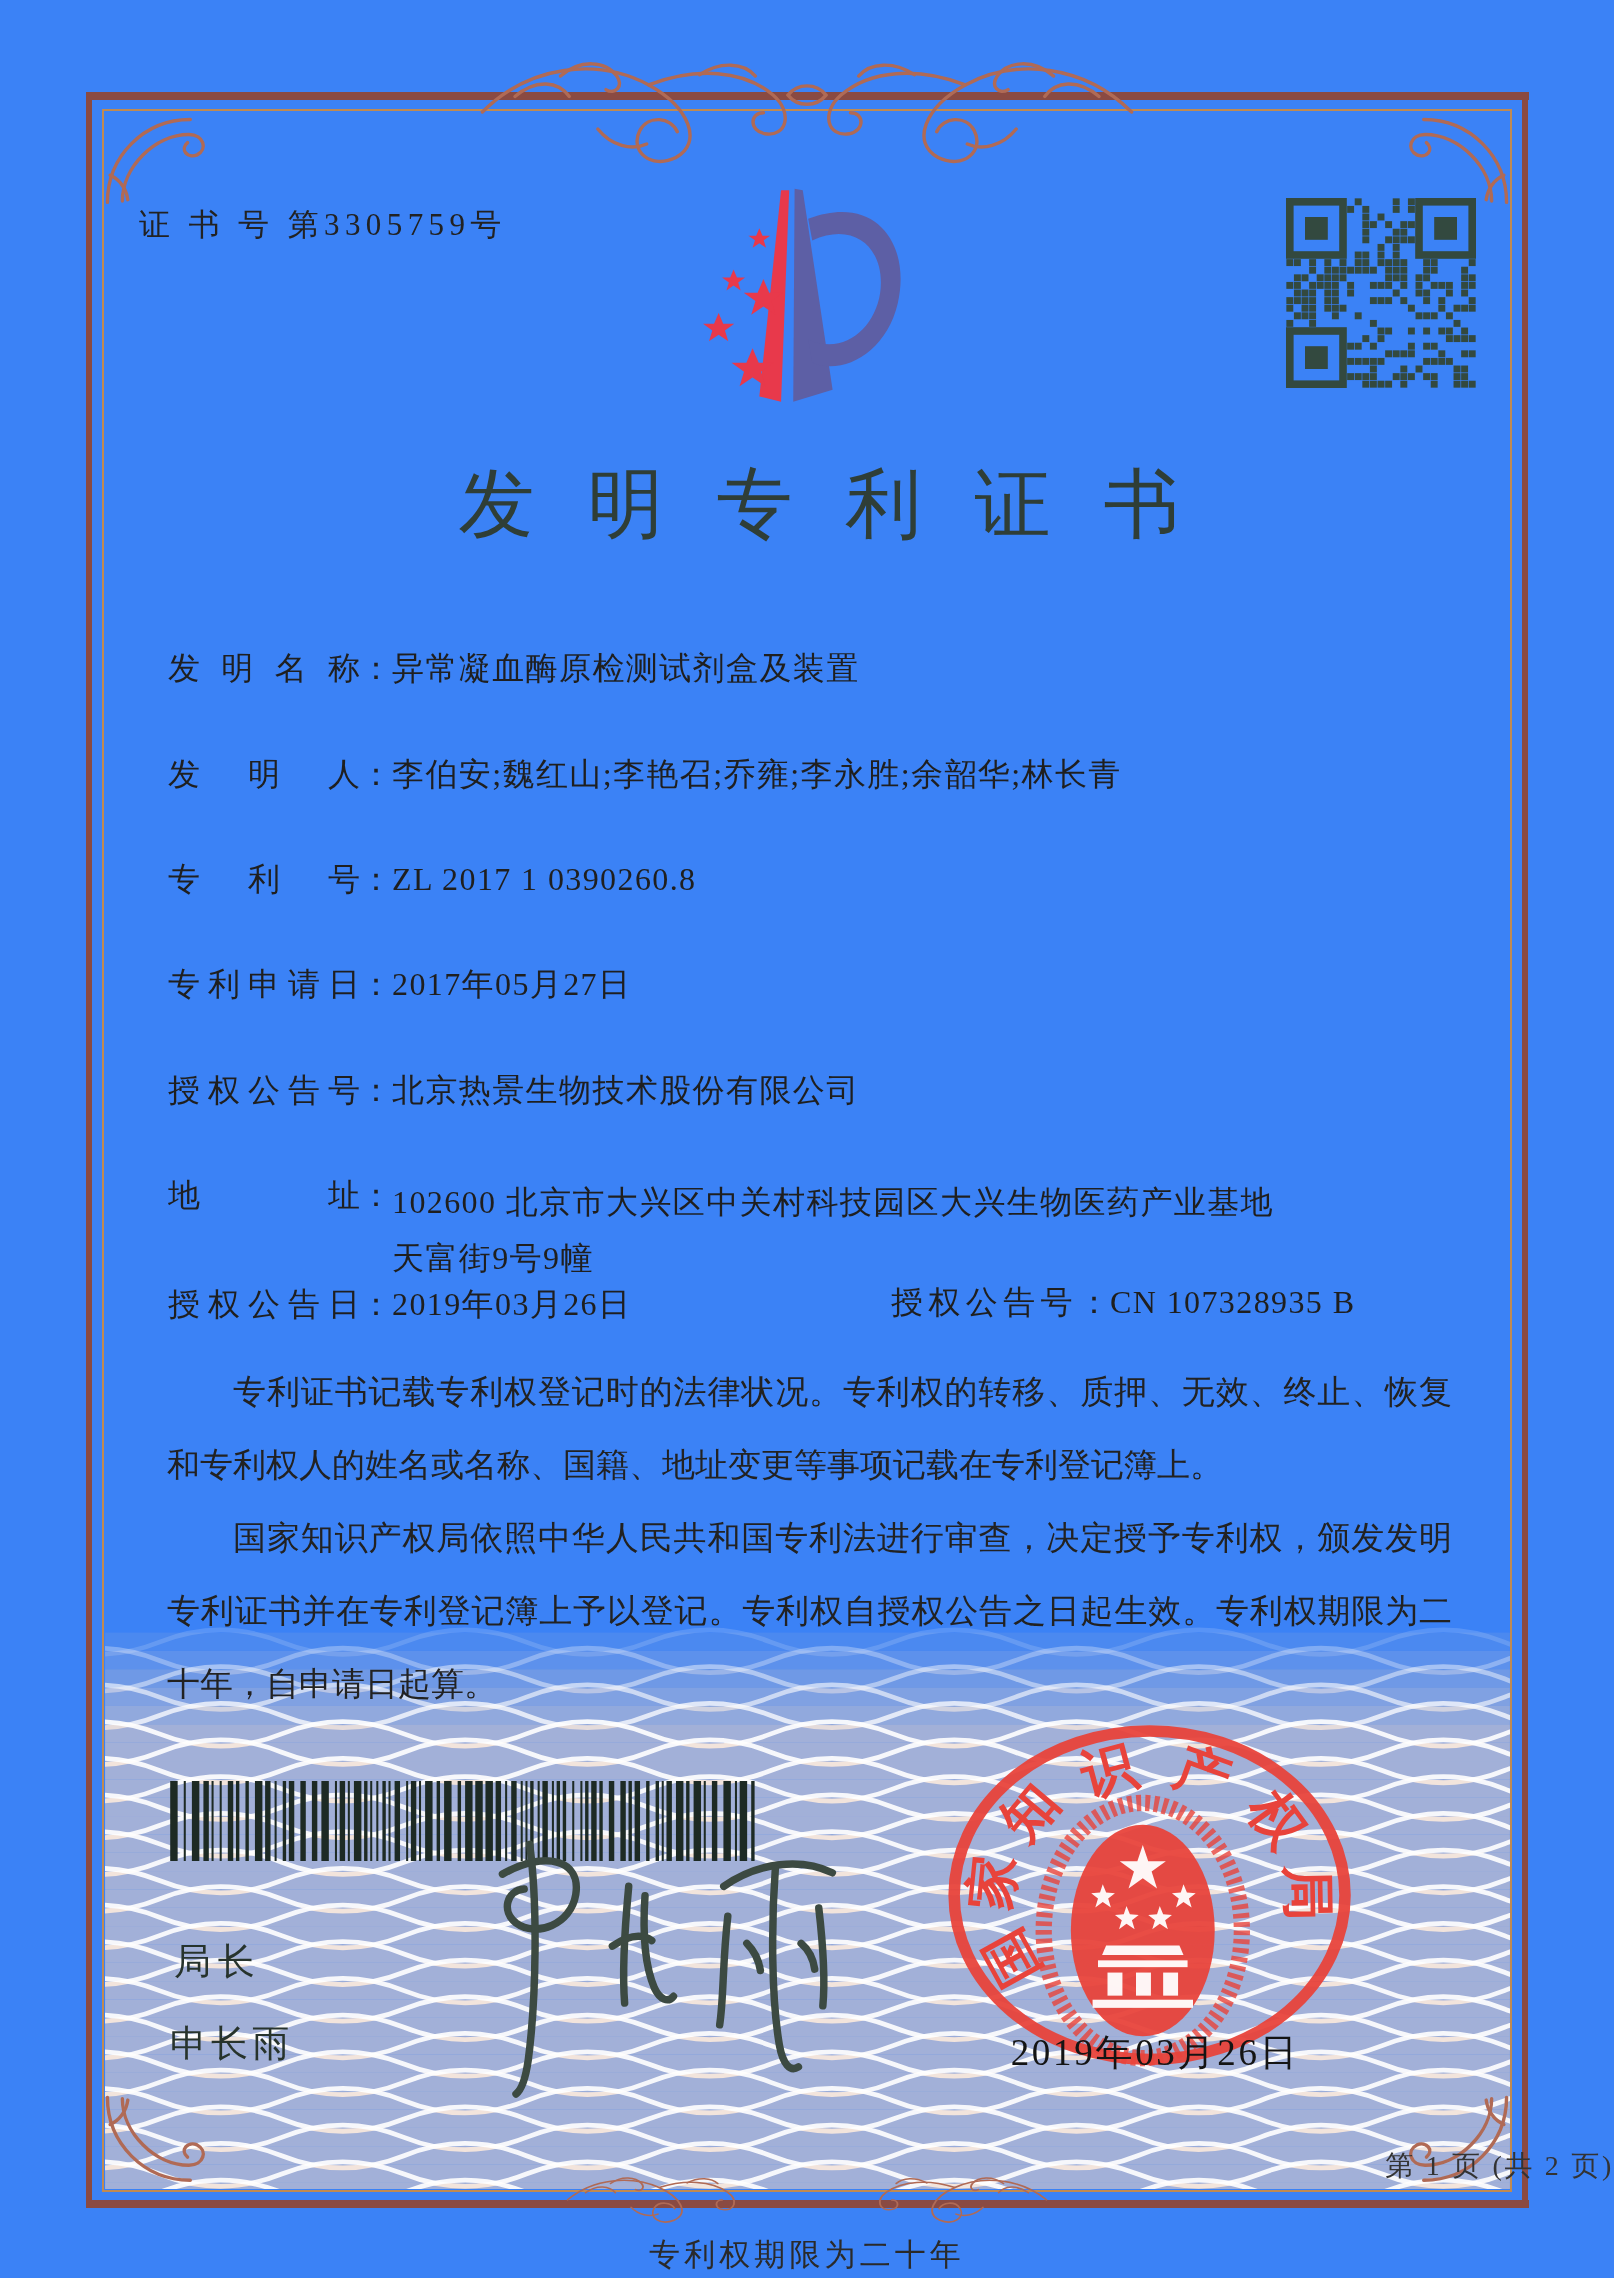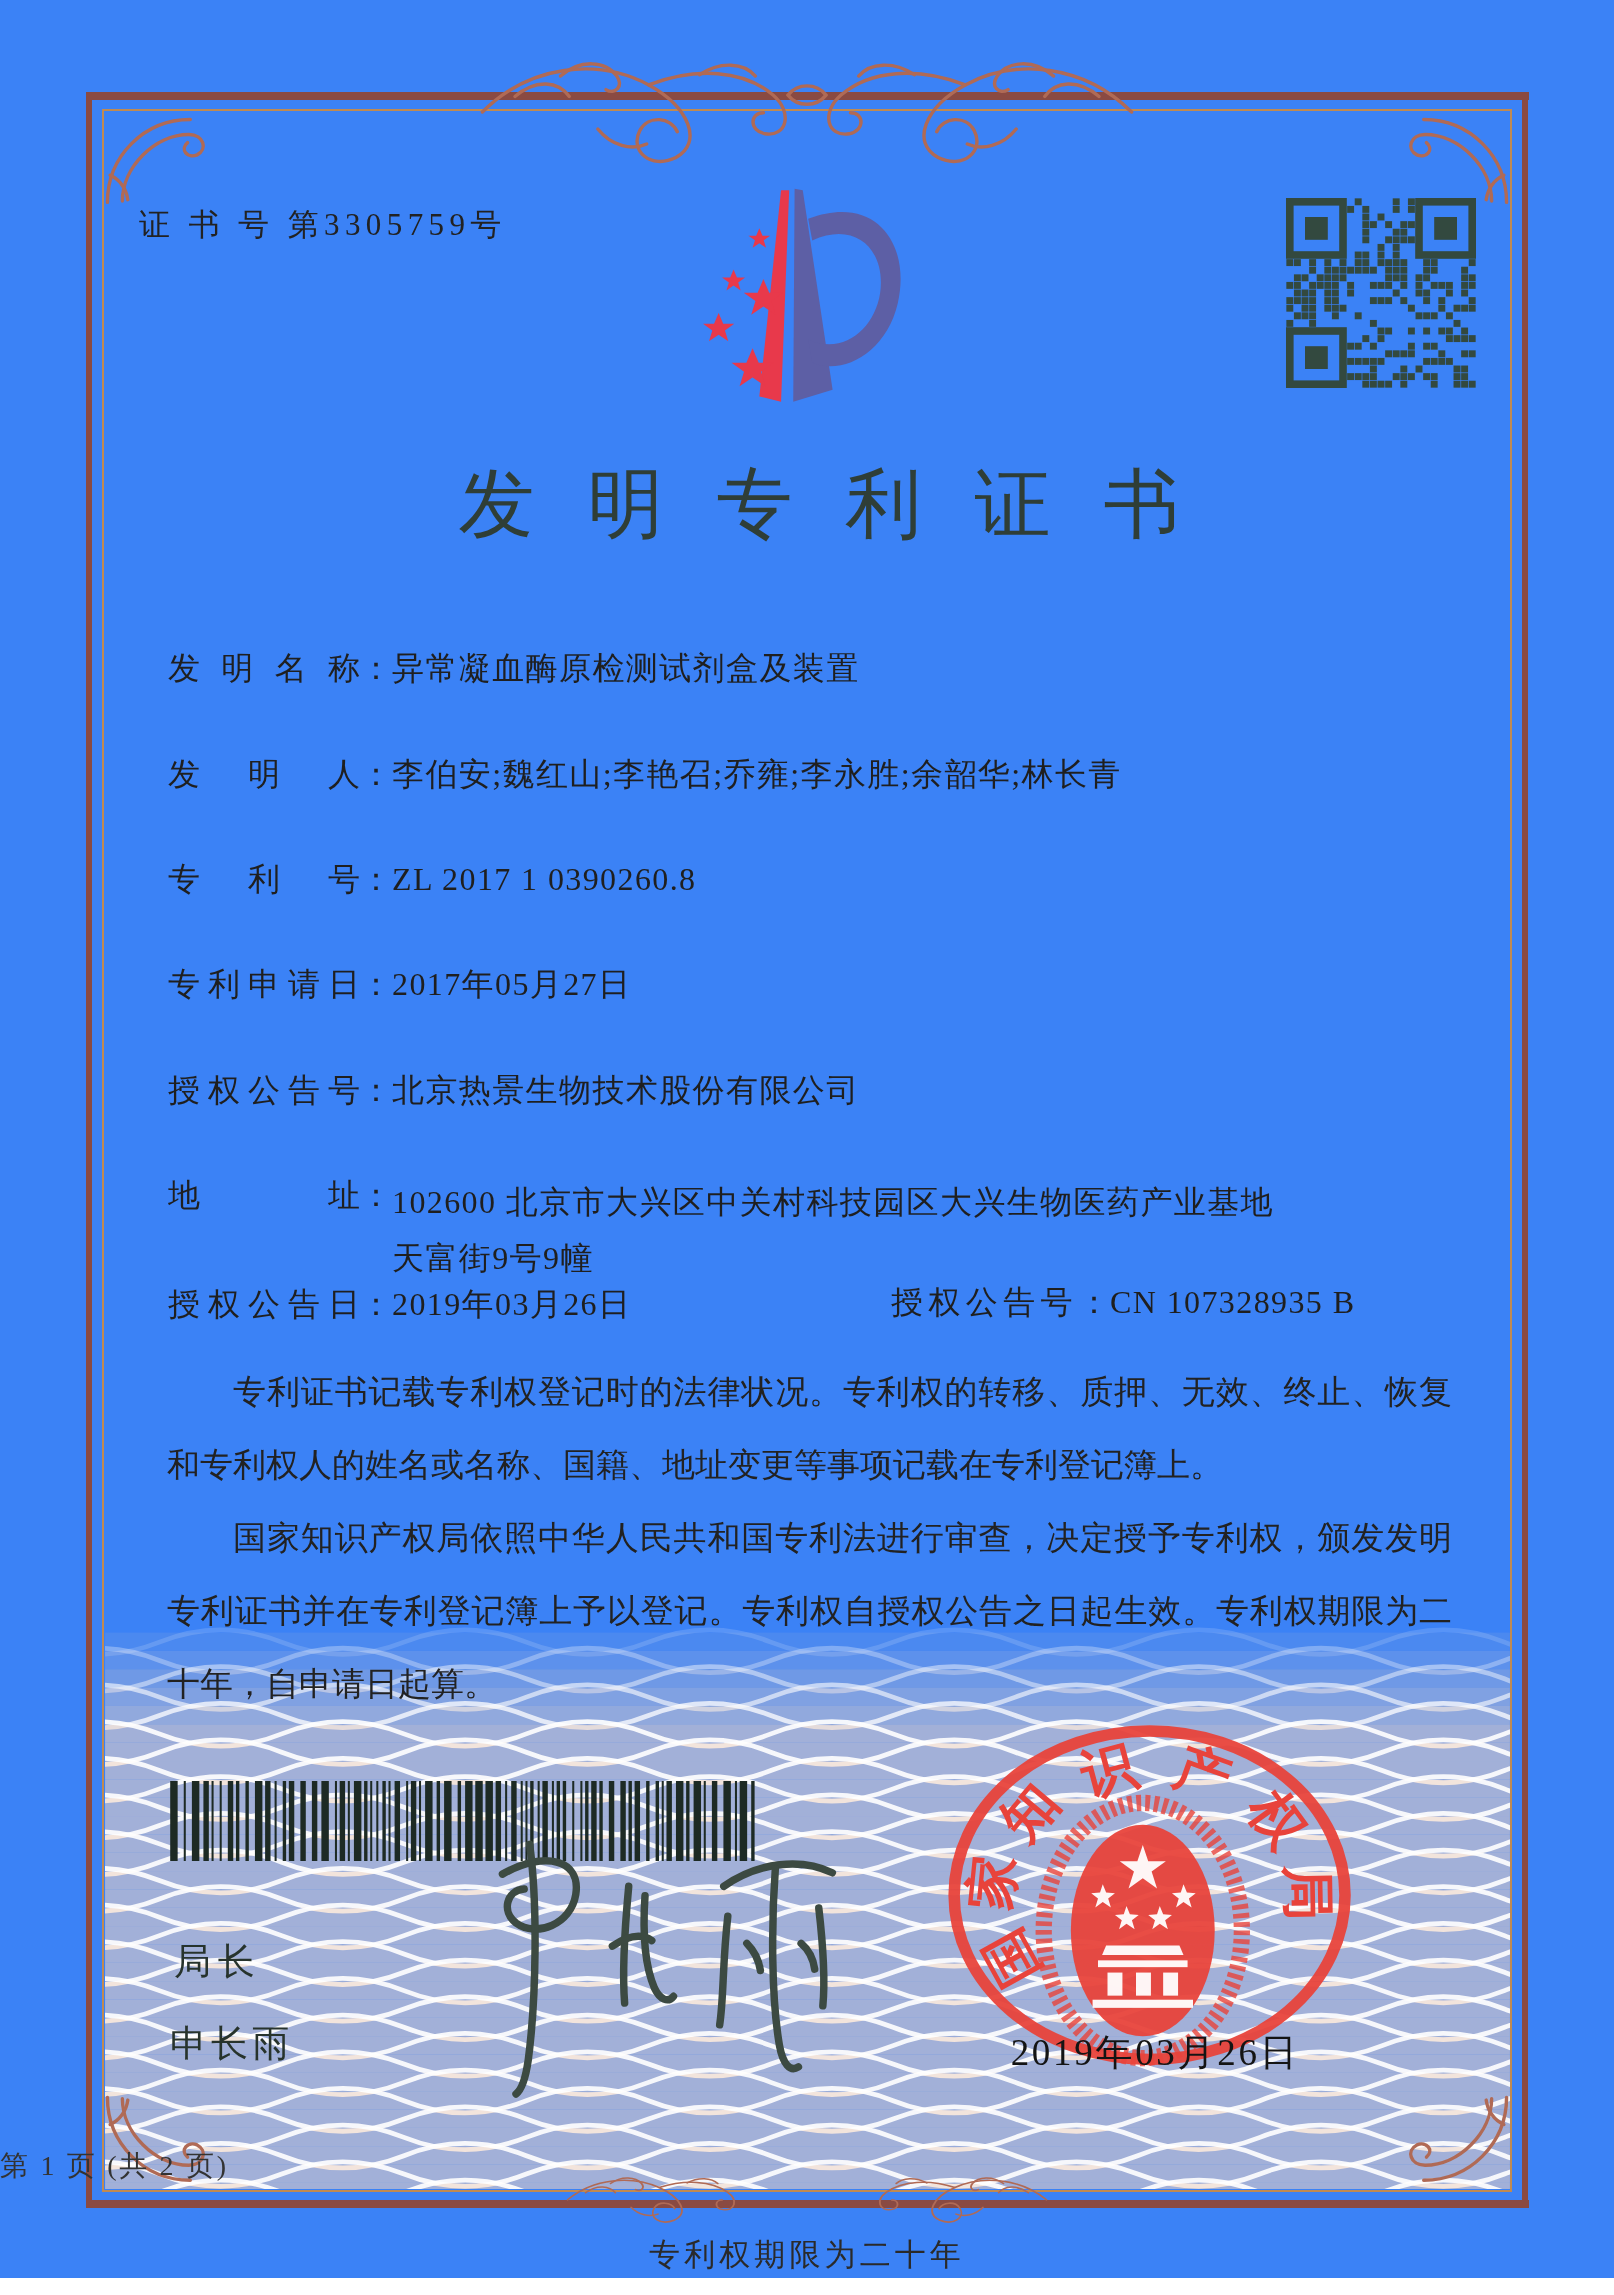--- a/index.html
+++ b/index.html
@@ -28,21 +28,21 @@
   .bodytext{
     position:absolute;left:167px;top:1356px;width:1285px;font-size:33px;line-height:73px;
     text-align:justify;color:#222;
   }
   .bodytext p{margin:0;text-indent:2em;}
   
   .officer-title{position:absolute;left:174px;top:1937px;font-size:37px;letter-spacing:6.8px;color:#27332c;}
   .officer-name{position:absolute;left:170px;top:2019px;font-size:37px;letter-spacing:4.1px;color:#27332c;}
   
   .seal-date{position:absolute;left:951px;top:2028px;width:408px;text-align:center;font-size:37px;color:#141414;letter-spacing:2.7px;z-index:6;}
-  .pageinfo{position:absolute;left:0;top:2147px;width:1614px;text-align:left;font-size:28px;color:#333;letter-spacing:2.7px;}
+  .pageinfo{position:absolute;left:0;top:2147px;width:1614px;text-align:right;font-size:28px;color:#333;letter-spacing:2.7px;}
   .backnote{position:absolute;left:0;top:2234px;width:1614px;text-align:center;font-size:31px;color:#2a2a2a;letter-spacing:4.1px;}
   svg{display:block;}
 </style>
 </head>
 <body>
 
 <div class="page">
 
   <svg class="abs" id="waves" style="left:105px;top:1617px;" width="1405" height="572" viewBox="0 0 2068 842">
       <rect x="0" y="-4" width="2068" height="27" fill="#f7d7c0" opacity="0.00"></rect>

